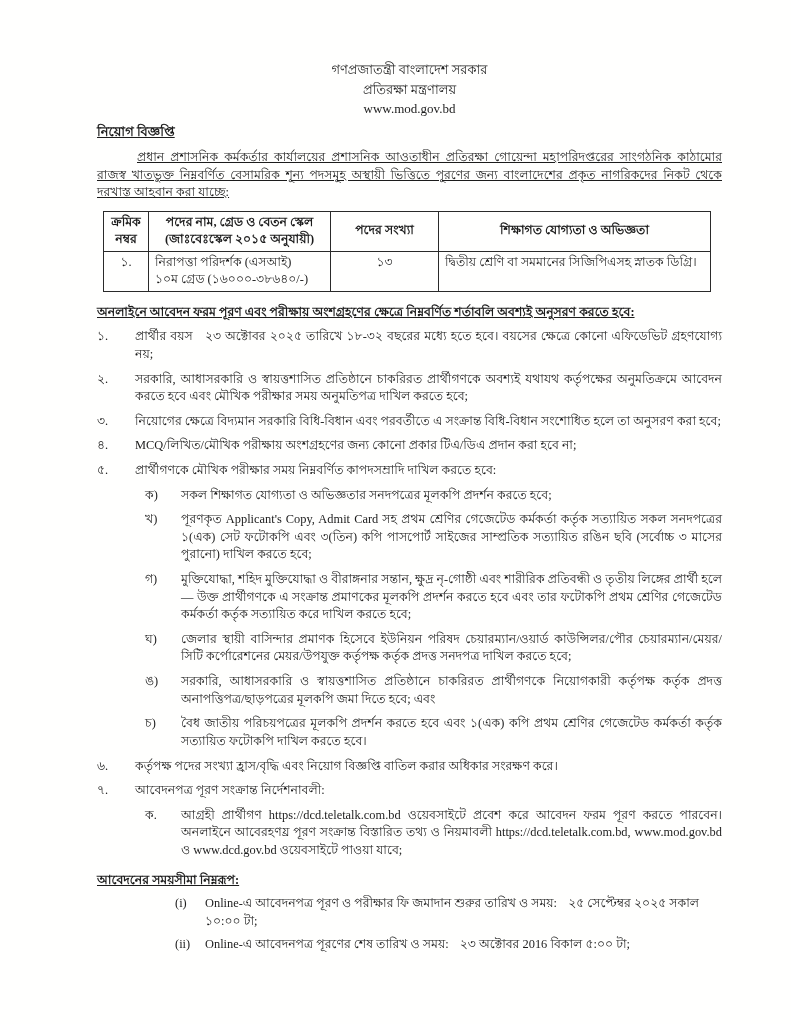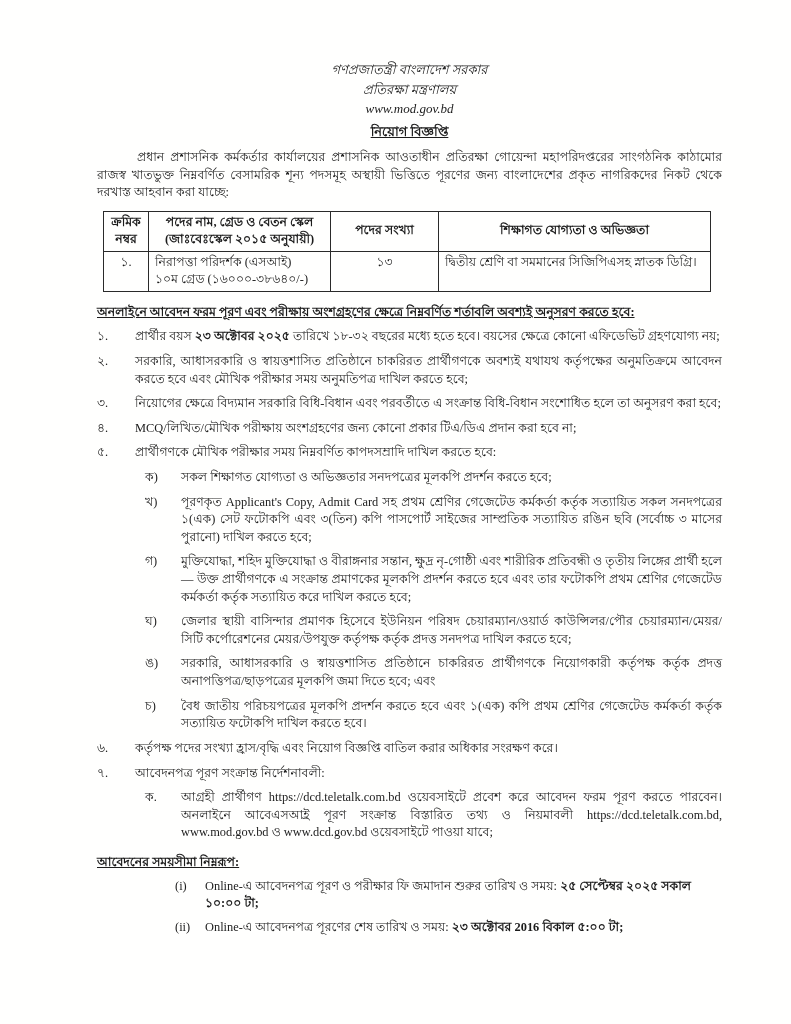--- a/index.html
+++ b/index.html
@@ -4,44 +4,44 @@
 <style>
   * { box-sizing: border-box; }
   html, body { margin: 0; padding: 0; background: #ffffff; }
   .page {
     width: 791px; height: 1024px; background: #fffffe; color: #1c1c1c;
     font-family: "Liberation Serif", "DejaVu Serif", serif;
     font-size: 12.4px; line-height: 1.42; position: relative; overflow: hidden;
     margin: 0 auto;
   }
   .inner { padding: 60px 69px 0 97px; }
-  .header { text-align: center; line-height: 1.5; font-style: italic; }
+  .header { text-align: center; line-height: 1.5; }
   .header div { font-size: 13px; }
   .memo-row { display: flex; justify-content: space-between; margin-top: 10px; }
-  .doc-title { text-align: center; font-weight: bold; text-decoration: underline; margin-top: 4px; font-size: 13px; }
-  .intro { margin-top: 8px; text-align: justify; text-indent: 40px; }
+  .doc-title { font-weight: bold; text-decoration: underline; margin-top: 4px; font-size: 13px; }
+  .intro { margin-top: 8px; text-align: justify; text-indent: 40px; text-decoration: underline; }
   table.posts { border-collapse: collapse; margin: 9px 0 9px 6px; width: 607px; table-layout: fixed; }
   .posts th, .posts td { border: 1.3px solid #2a2a2a; padding: 2px 6px; vertical-align: top; white-space: pre-line; }
   .posts th { font-weight: bold; text-align: center; vertical-align: middle; line-height: 1.4; }
   .posts col.c1 { width: 45px; } .posts col.c2 { width: 182px; } .posts col.c3 { width: 108px; } .posts col.c4 { width: 272px; }
   td.center { text-align: center; }
   .sec-heading { font-weight: bold; text-decoration: underline; margin-top: 12px; }
   .item { display: flex; margin-top: 7px; }
   .item > .n { flex: 0 0 38px; }
   .item > .t { flex: 1; text-align: justify; }
   .subs { margin-left: 48px; }
   .sub { display: flex; margin-top: 7px; }
   .sub > .n { flex: 0 0 36px; }
   .sub > .t { flex: 1; text-align: justify; }
   .dl-items { margin-left: 78px; }
   .dl-item { display: flex; margin-top: 6px; }
   .dl-item > .n { flex: 0 0 30px; }
   .dl-item > .t { flex: 1; }
   .dl-note { margin-left: 78px; margin-top: 6px; text-align: justify; }
-  b { font-weight: bold; }
+  b { font-weight: normal; margin-left: 8px; }
 </style>
 </head>
 <body>
 
 <div class="page">
   <div class="inner">
 
     <div class="header">
       <div>গণপ্রজাতন্ত্রী বাংলাদেশ সরকার</div>
       <div>প্রতিরক্ষা মন্ত্রণালয়</div>
@@ -143,21 +143,21 @@
       </div>
 
       <div class="item">
         <span class="n">৭.</span>
         <span class="t">আবেদনপত্র পূরণ সংক্রান্ত নির্দেশনাবলী:</span>
       </div>
 
       <div class="subs">
         <div class="sub">
           <span class="n">ক.</span>
-          <span class="t">আগ্রহী প্রার্থীগণ https://dcd.teletalk.com.bd ওয়েবসাইটে প্রবেশ করে আবেদন ফরম পূরণ করতে পারবেন। অনলাইনে আবেএসআই্র পূরণ সংক্রান্ত বিস্তারিত তথ্য ও নিয়মাবলী https://dcd.teletalk.com.bd,  www.mod.gov.bd  ও  www.dcd.gov.bd ওয়েবসাইটে পাওয়া যাবে;</span>
+          <span class="t">আগ্রহী প্রার্থীগণ https://dcd.teletalk.com.bd ওয়েবসাইটে প্রবেশ করে আবেদন ফরম পূরণ করতে পারবেন। অনলাইনে আবেরহণয্র পূরণ সংক্রান্ত বিস্তারিত তথ্য ও নিয়মাবলী https://dcd.teletalk.com.bd,  www.mod.gov.bd  ও  www.dcd.gov.bd ওয়েবসাইটে পাওয়া যাবে;</span>
         </div>
       </div>
 
     </div>
 
     <div class="sec-heading">আবেদনের সময়সীমা নিম্নরূপ:</div>
 
     <div class="dl-items">
       <div class="dl-item">
         <span class="n">(i)</span>

